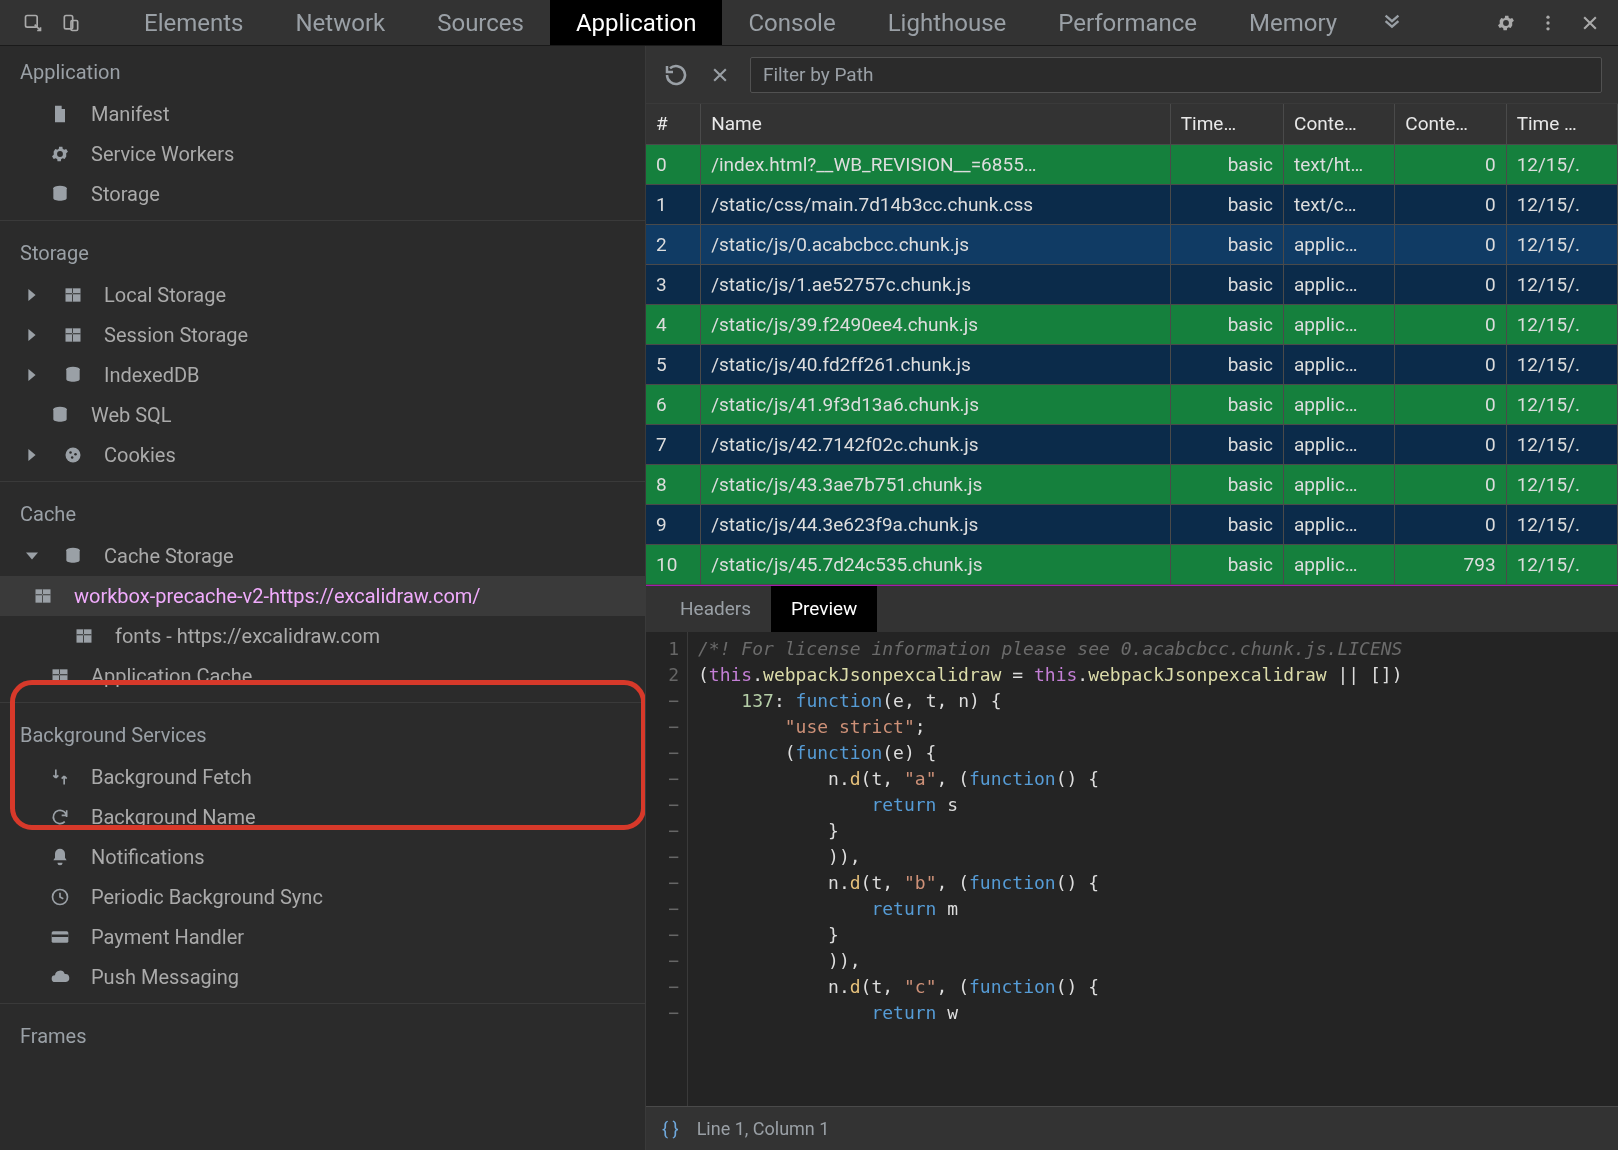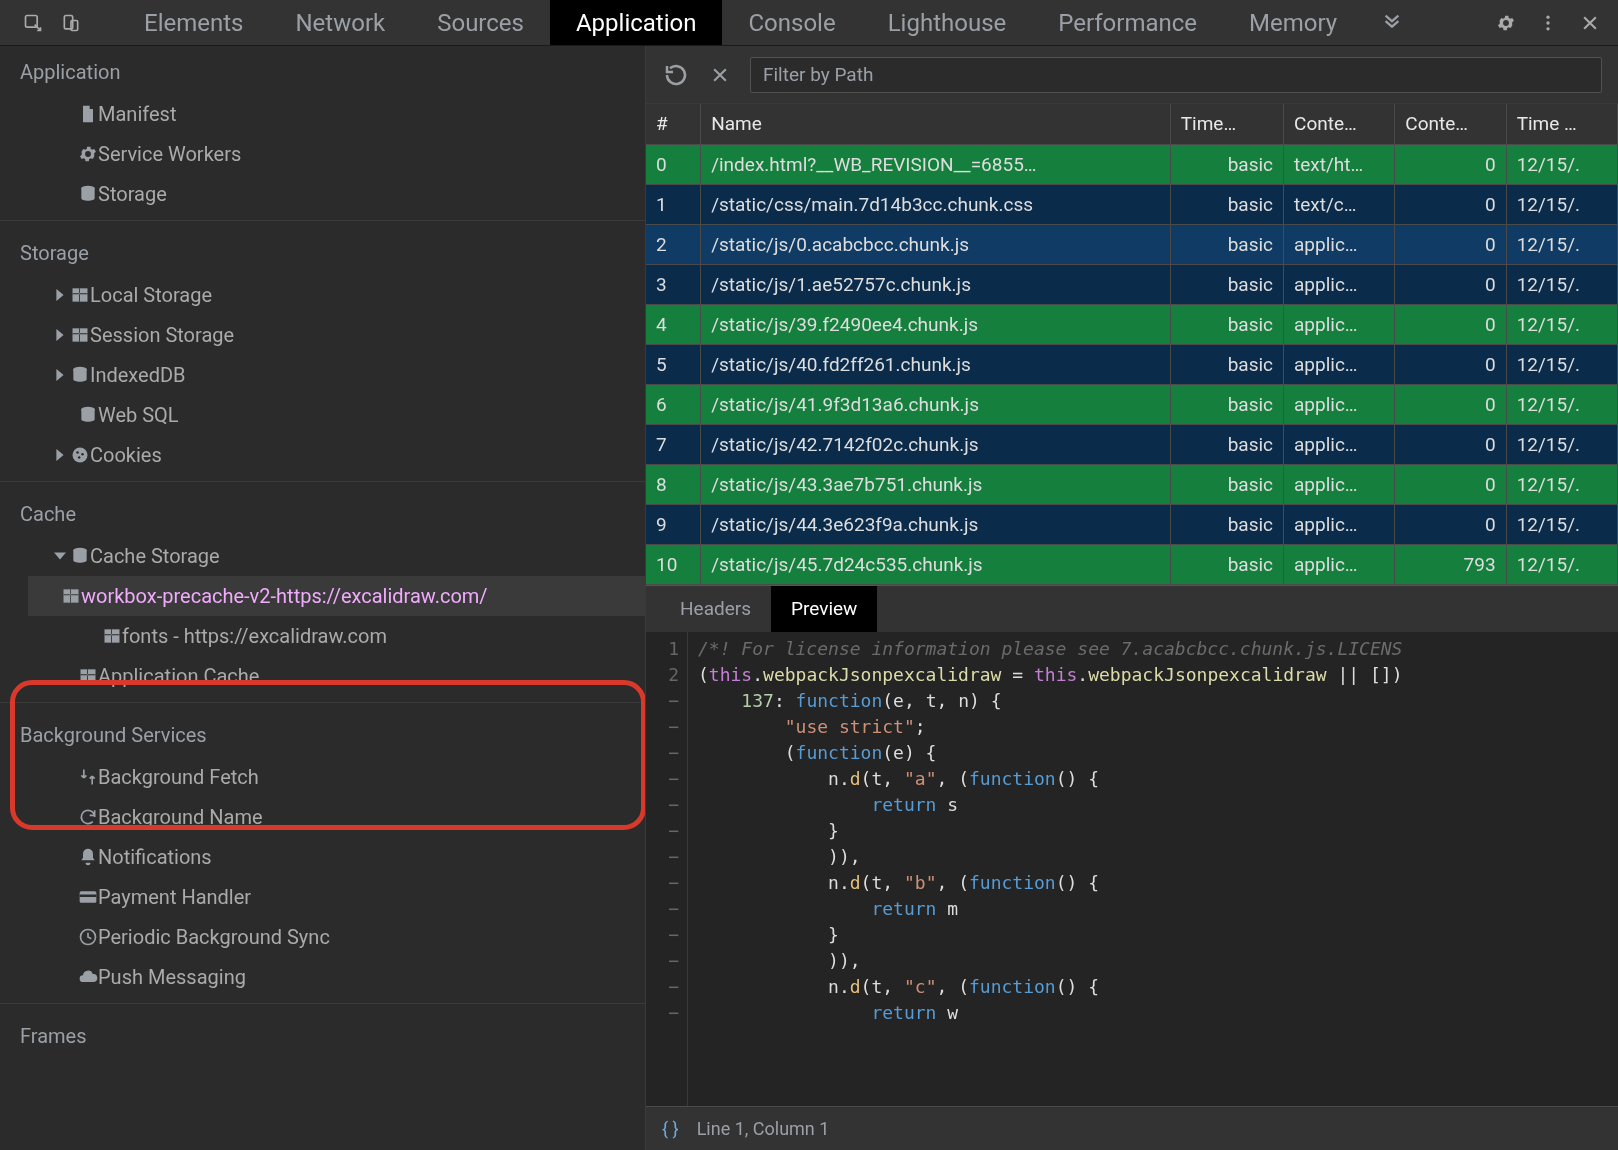--- a/index.html
+++ b/index.html
@@ -54,23 +54,22 @@
   }
   .section-title {
     padding: 14px 20px 10px 20px;
     color: #9aa0a6;
     font-size: 20px;
   }
   .tree-item {
     display: flex; align-items: center;
     height: 40px;
     padding-left: 50px;
-    gap: 0;
+    gap: 21px;
     cursor: pointer;
-    margin-left: 28px;
   }
   .tree-item.lvl2 { padding-left: 74px; }
   .tree-item .chev { width: 14px; margin-left: -24px; margin-right: 2px; display:inline-flex;}
   .tree-item.sel { background: #3a3a3a; color: #f0abfc; padding-left: 33px; }
   .divider { height: 1px; background: #3a3a3a; margin: 6px 0; }
 
   .highlight-box {
     border: 5px solid #d7392a;
     border-radius: 22px;
     position: absolute;
@@ -371,35 +370,35 @@
     <div class="tree-item">
       <span>
           <svg class="ico" viewBox="0 0 24 24" fill="#9aa0a6">
             <path d="M12 2a6 6 0 0 0-6 6v5l-2 3h16l-2-3V8a6 6 0 0 0-6-6Zm0 20a3 3 0 0 0 3-3H9a3 3 0 0 0 3 3Z"></path>
           </svg>
         </span>
       <span>Notifications</span>
     </div>
     <div class="tree-item">
       <span>
-          <svg class="ico" viewBox="0 0 24 24" fill="#9aa0a6">
-            <rect x="2" y="5" width="20" height="14" rx="2"></rect>
-            <rect fill="#2b2b2b" x="2" y="9" width="20" height="3"></rect>
-          </svg>
-        </span>
-      <span>Payment Handler</span>
-    </div>
-    <div class="tree-item">
-      <span>
           <svg class="ico" viewBox="0 0 24 24" fill="none" stroke="#9aa0a6" stroke-width="2">
             <circle cx="12" cy="12" r="9"></circle>
             <path d="M12 7v5l4 2"></path>
           </svg>
         </span>
       <span>Periodic Background Sync</span>
+    </div>
+    <div class="tree-item">
+      <span>
+          <svg class="ico" viewBox="0 0 24 24" fill="#9aa0a6">
+            <rect x="2" y="5" width="20" height="14" rx="2"></rect>
+            <rect fill="#2b2b2b" x="2" y="9" width="20" height="3"></rect>
+          </svg>
+        </span>
+      <span>Payment Handler</span>
     </div>
     <div class="tree-item">
       <span>
           <svg class="ico" viewBox="0 0 24 24" fill="#9aa0a6">
             <path d="M19 18H6a4 4 0 0 1 0-8 6 6 0 0 1 11.7-1.5A4.5 4.5 0 0 1 19 18Z"></path>
           </svg>
         </span>
       <span>Push Messaging</span>
     </div>
 
@@ -556,21 +555,21 @@
             <div>−</div>
             <div>−</div>
             <div>−</div>
             <div>−</div>
             <div>−</div>
             <div>−</div>
             <div>−</div>
             <div>−</div>
             <div>−</div>
           </div>
-<div class="code"><span class="c-comment">/*! For license information please see 7.acabcbcc.chunk.js.LICENS</span>
+<div class="code"><span class="c-comment">/*! For license information please see 0.acabcbcc.chunk.js.LICENS</span>
 (<span class="c-this">this</span>.<span class="c-prop">webpackJsonpexcalidraw</span> = <span class="c-this">this</span>.<span class="c-prop">webpackJsonpexcalidraw</span> || [])
     <span class="c-num">137</span>: <span class="c-kw">function</span>(<span class="c-var">e</span>, <span class="c-var">t</span>, <span class="c-var">n</span>) {
         <span class="c-str">"use strict"</span>;
         (<span class="c-kw">function</span>(<span class="c-var">e</span>) {
             <span class="c-var">n</span>.<span class="c-fn">d</span>(<span class="c-var">t</span>, <span class="c-str">"a"</span>, (<span class="c-kw">function</span>() {
                 <span class="c-kw">return</span> <span class="c-var">s</span>
             }
             )),
             <span class="c-var">n</span>.<span class="c-fn">d</span>(<span class="c-var">t</span>, <span class="c-str">"b"</span>, (<span class="c-kw">function</span>() {
                 <span class="c-kw">return</span> <span class="c-var">m</span>

